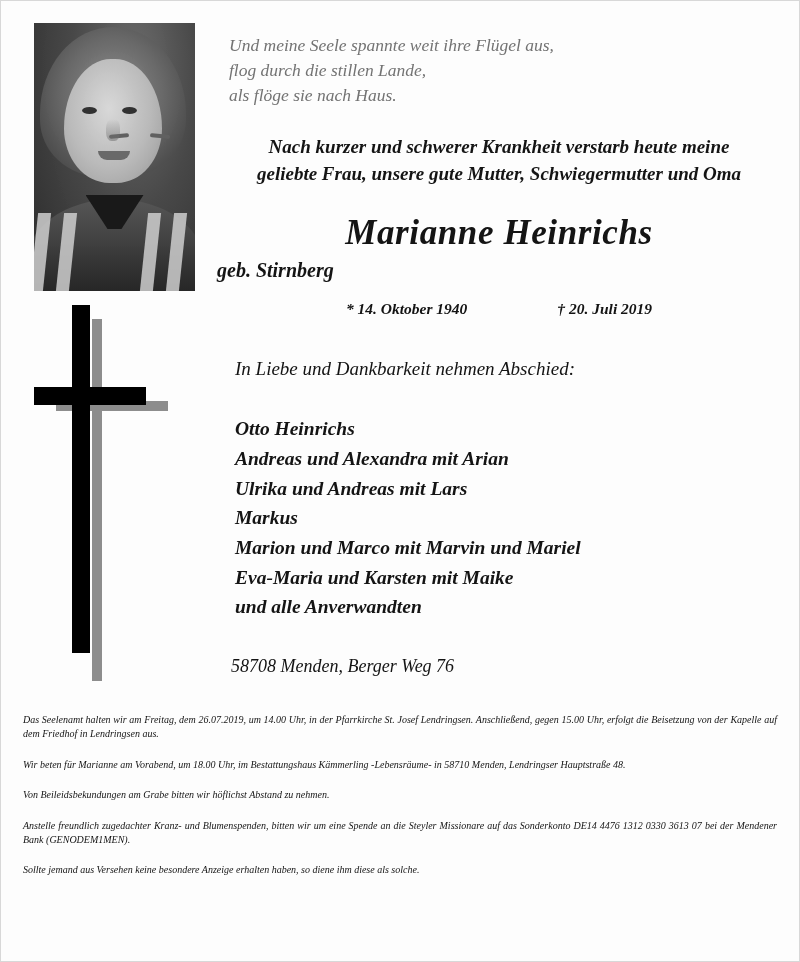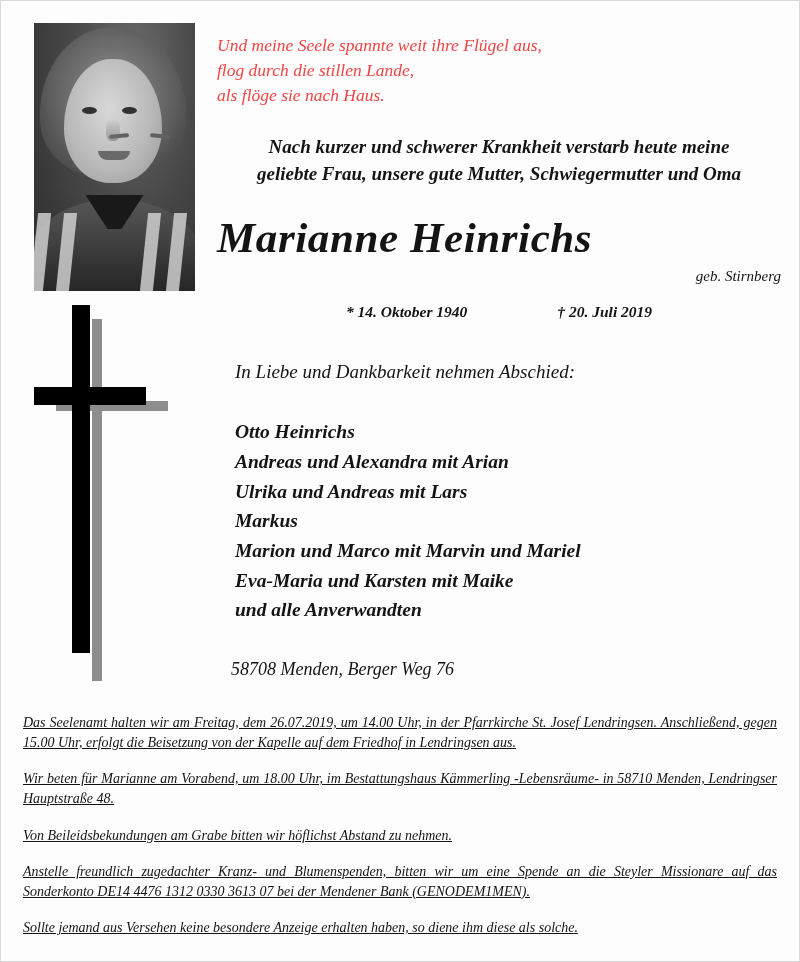--- a/index.html
+++ b/index.html
@@ -153,43 +153,44 @@
   
   .rightcol {
     flex: 1 1 auto;
     padding-left: 14px;
     padding-top: 10px;
   }
   .poem {
     font-style: italic;
     font-size: 17.5px;
     line-height: 1.42;
-    color: #ef4444;
-    margin: 0 0 26px 0;
+    color: #737373;
+    margin: 0 0 26px 12px;
   }
   .intro {
     font-style: italic;
     font-weight: bold;
     font-size: 19px;
     line-height: 1.42;
     margin: 0 0 26px 0;
     text-align: center;
   }
   .name {
-    font-style: italic;
-    font-weight: bold;
-    font-size: 43px;
+    text-align: center;
+    font-style: italic;
+    font-weight: bold;
+    font-size: 35px;
     letter-spacing: .6px;
     margin: 0 0 6px 0;
   }
   .maiden {
-    text-align: right;
-    font-style: italic;
-    font-weight: normal;
-    font-size: 15px;
+    text-align: left;
+    font-style: italic;
+    font-weight: bold;
+    font-size: 20px;
     margin: 0 0 18px 0;
   }
   .dates {
     display: flex;
     justify-content: center;
     gap: 90px;
     font-style: italic;
     font-weight: bold;
     font-size: 15.5px;
     margin: 0 0 40px 0;
@@ -216,25 +217,24 @@
     margin: 34px 0 0 14px;
   }
 
   
   .bottom {
     padding: 16px 22px 0 22px;
     margin-top: 14px;
   }
   .bottom p {
     font-style: italic;
-    font-size: 14px;
+    font-size: 10px;
     line-height: 1.44;
     margin: 0 0 16px 0;
     text-align: justify;
-    text-decoration: underline;
   }
   .bottom p.last { margin-bottom: 0; }
 </style>
 </head>
 <body>
 
 <div class="page">
 
   <div class="top">
 

